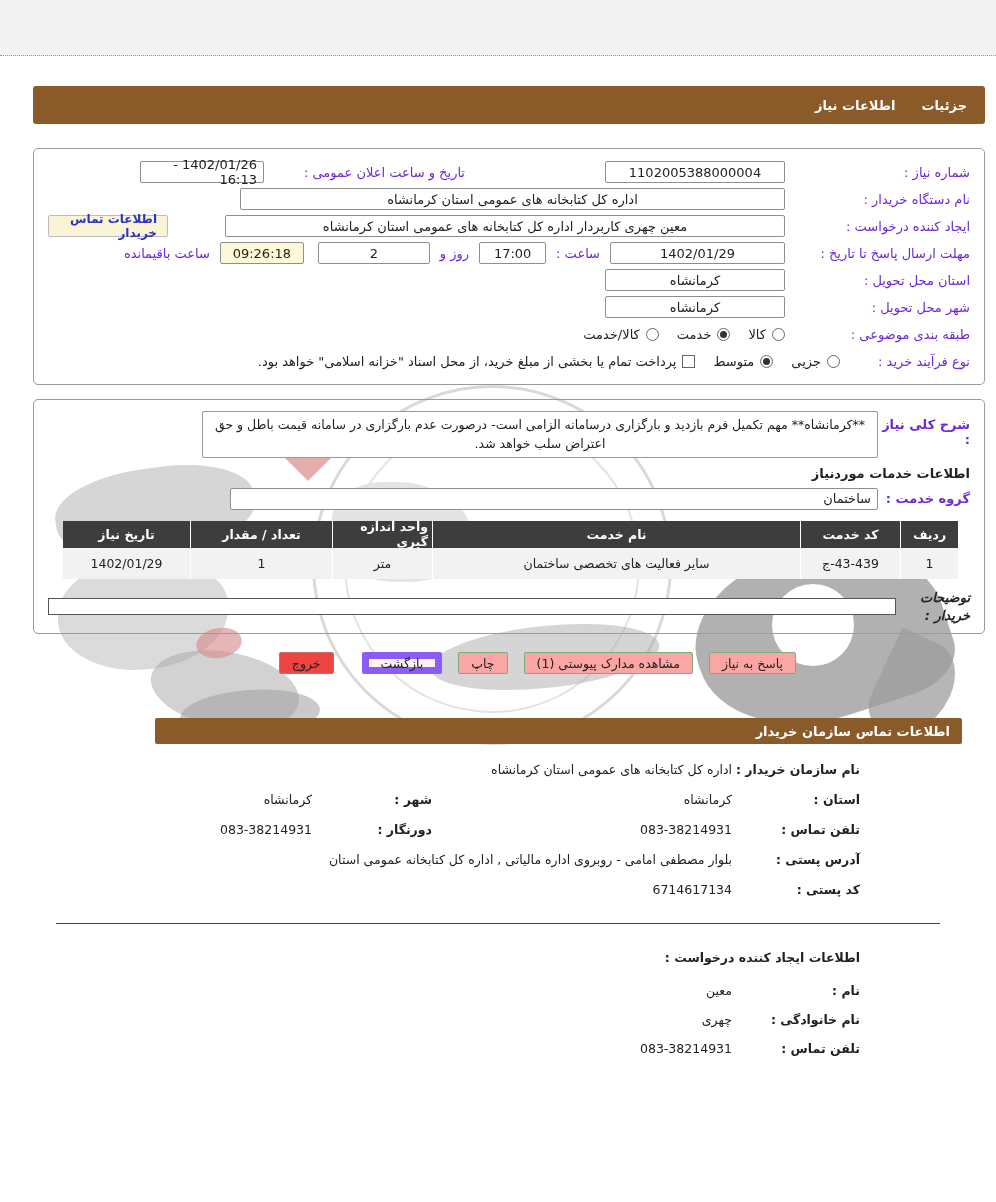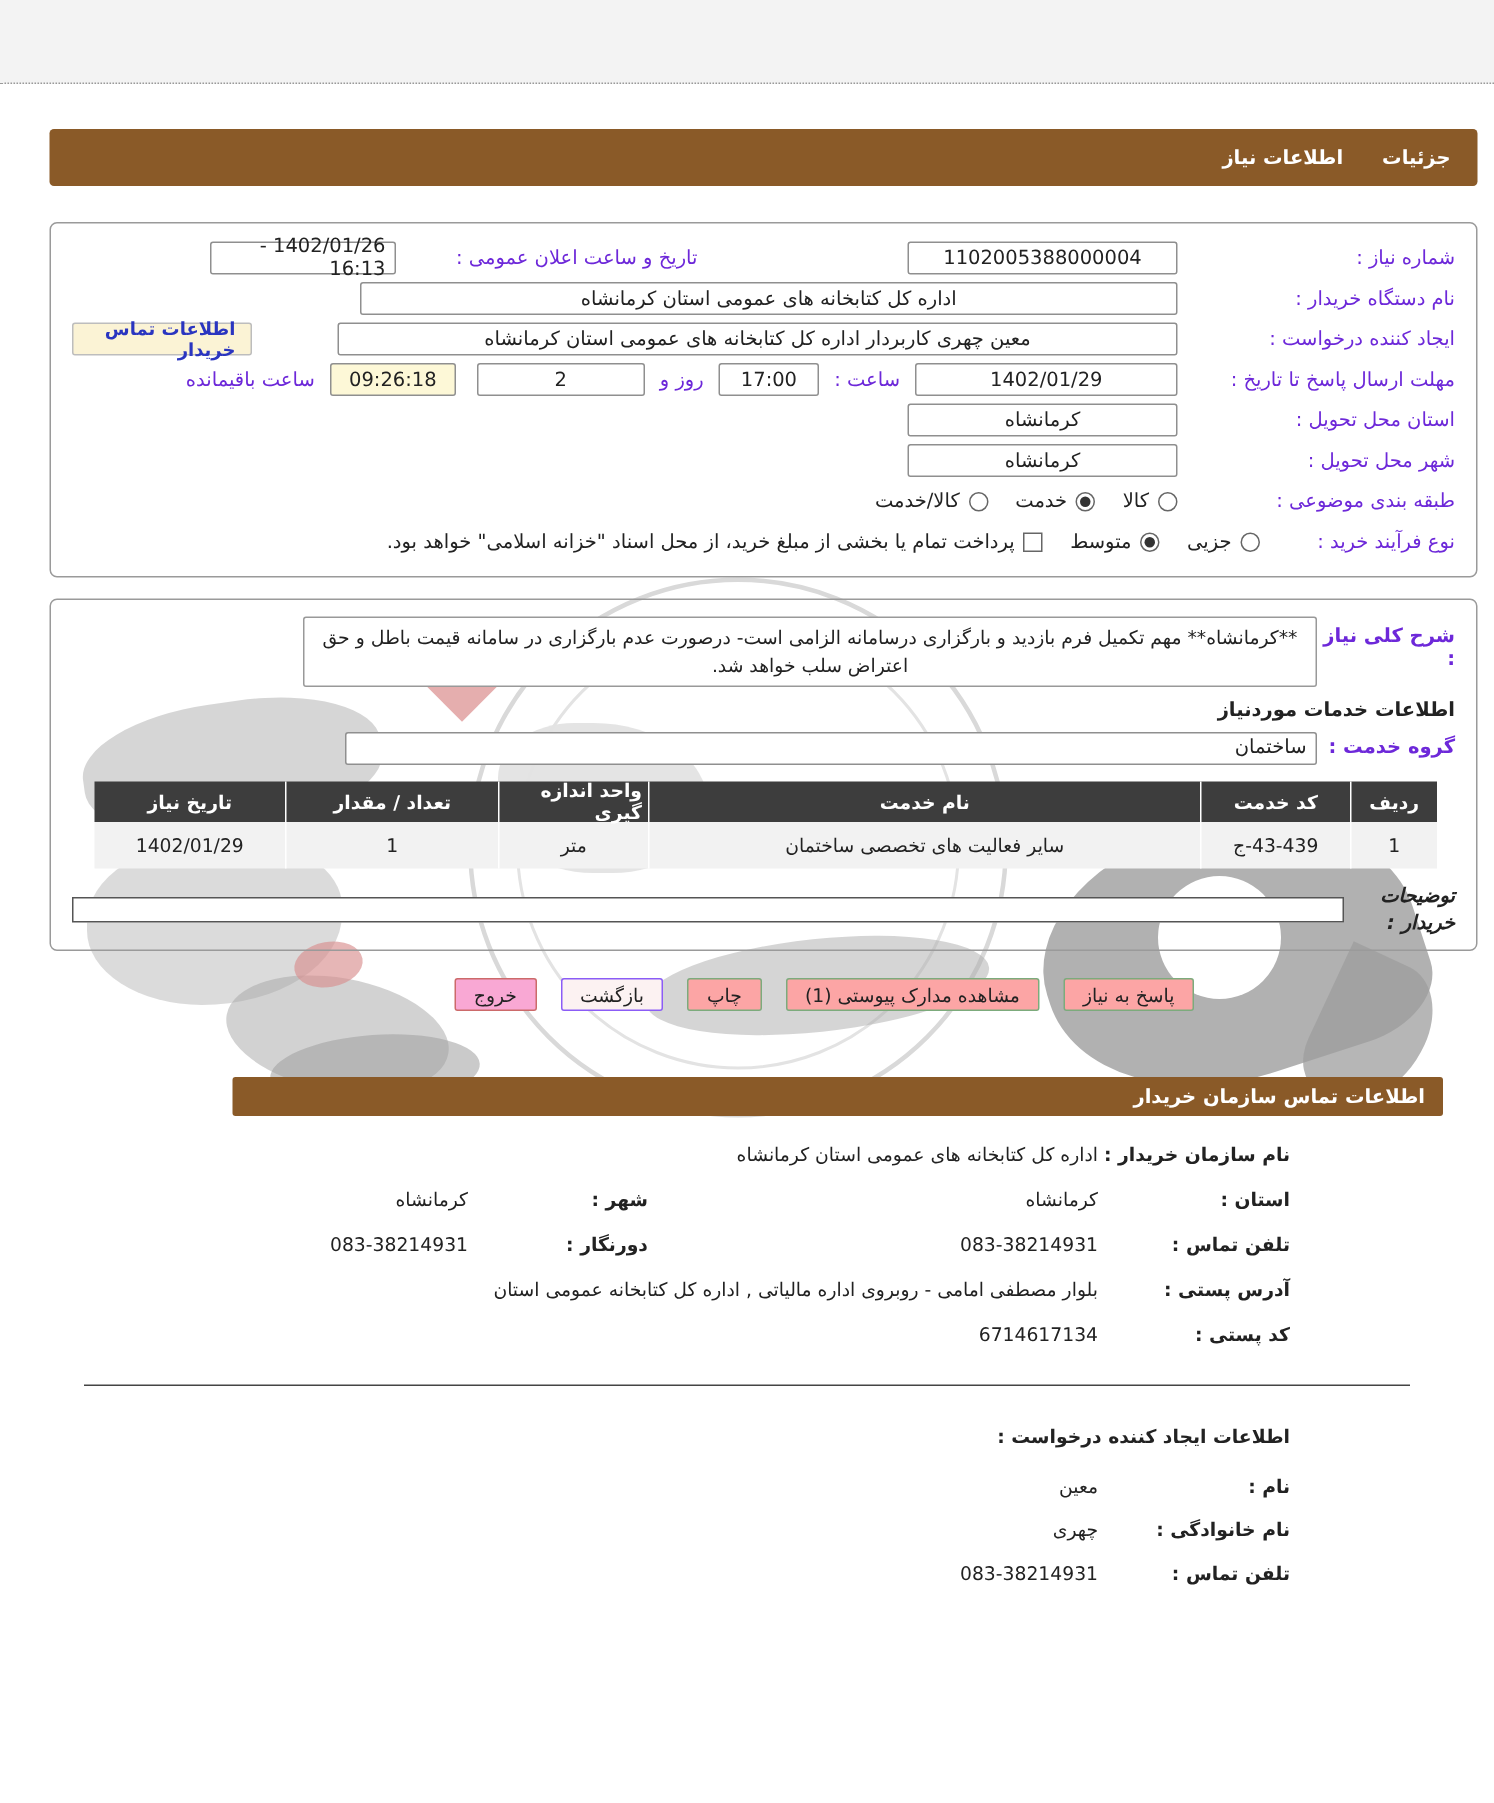--- a/index.html
+++ b/index.html
@@ -88,22 +88,22 @@
   .trow .td { height:31px; }
 
   .notesrow { margin-top:10px; display:flex; align-items:center; }
   .notes-input { flex:1; height:17px; border:1px solid #555; background:#fff; margin-right:4px; }
 
   
   .actions { display:flex; gap:16px; margin:18px 200px 0 0; }
   .btn { height:22px; padding:0 12px; display:flex; align-items:center; justify-content:center;
          font-size:12.5px; border-radius:2px; cursor:pointer; white-space:nowrap; }
   .btn-green { background:#fca5a5; border:1px solid #7cab7c; }
-  .btn-back  { background:#fcf2f2; border:1px solid #8b5cf6; }
-  .btn-exit  { background:#f9a8d4; border:1px solid #cc6a6a; }
+  .btn-back  { background:#fcf2f2; border:7px solid #8b5cf6;margin-left:12px; }
+  .btn-exit  { background:#ef4444; border:1px solid #cc6a6a; }
 
   
   .sec-bar {
     margin:44px 34px 0 155px; height:26px; background:#8a5a28; color:#fff; font-weight:bold;
     display:flex; align-items:center; padding:0 12px; border-radius:2px;
   }
   .contact-body { margin:18px 136px 0 60px; font-size:12.5px; }
   .crow { display:grid; grid-template-columns:128px 300px 120px 1fr; align-items:center; margin-bottom:15px; }
   .crow .clbl { font-weight:bold; }
   .span3 { grid-column:2 / 5; }

